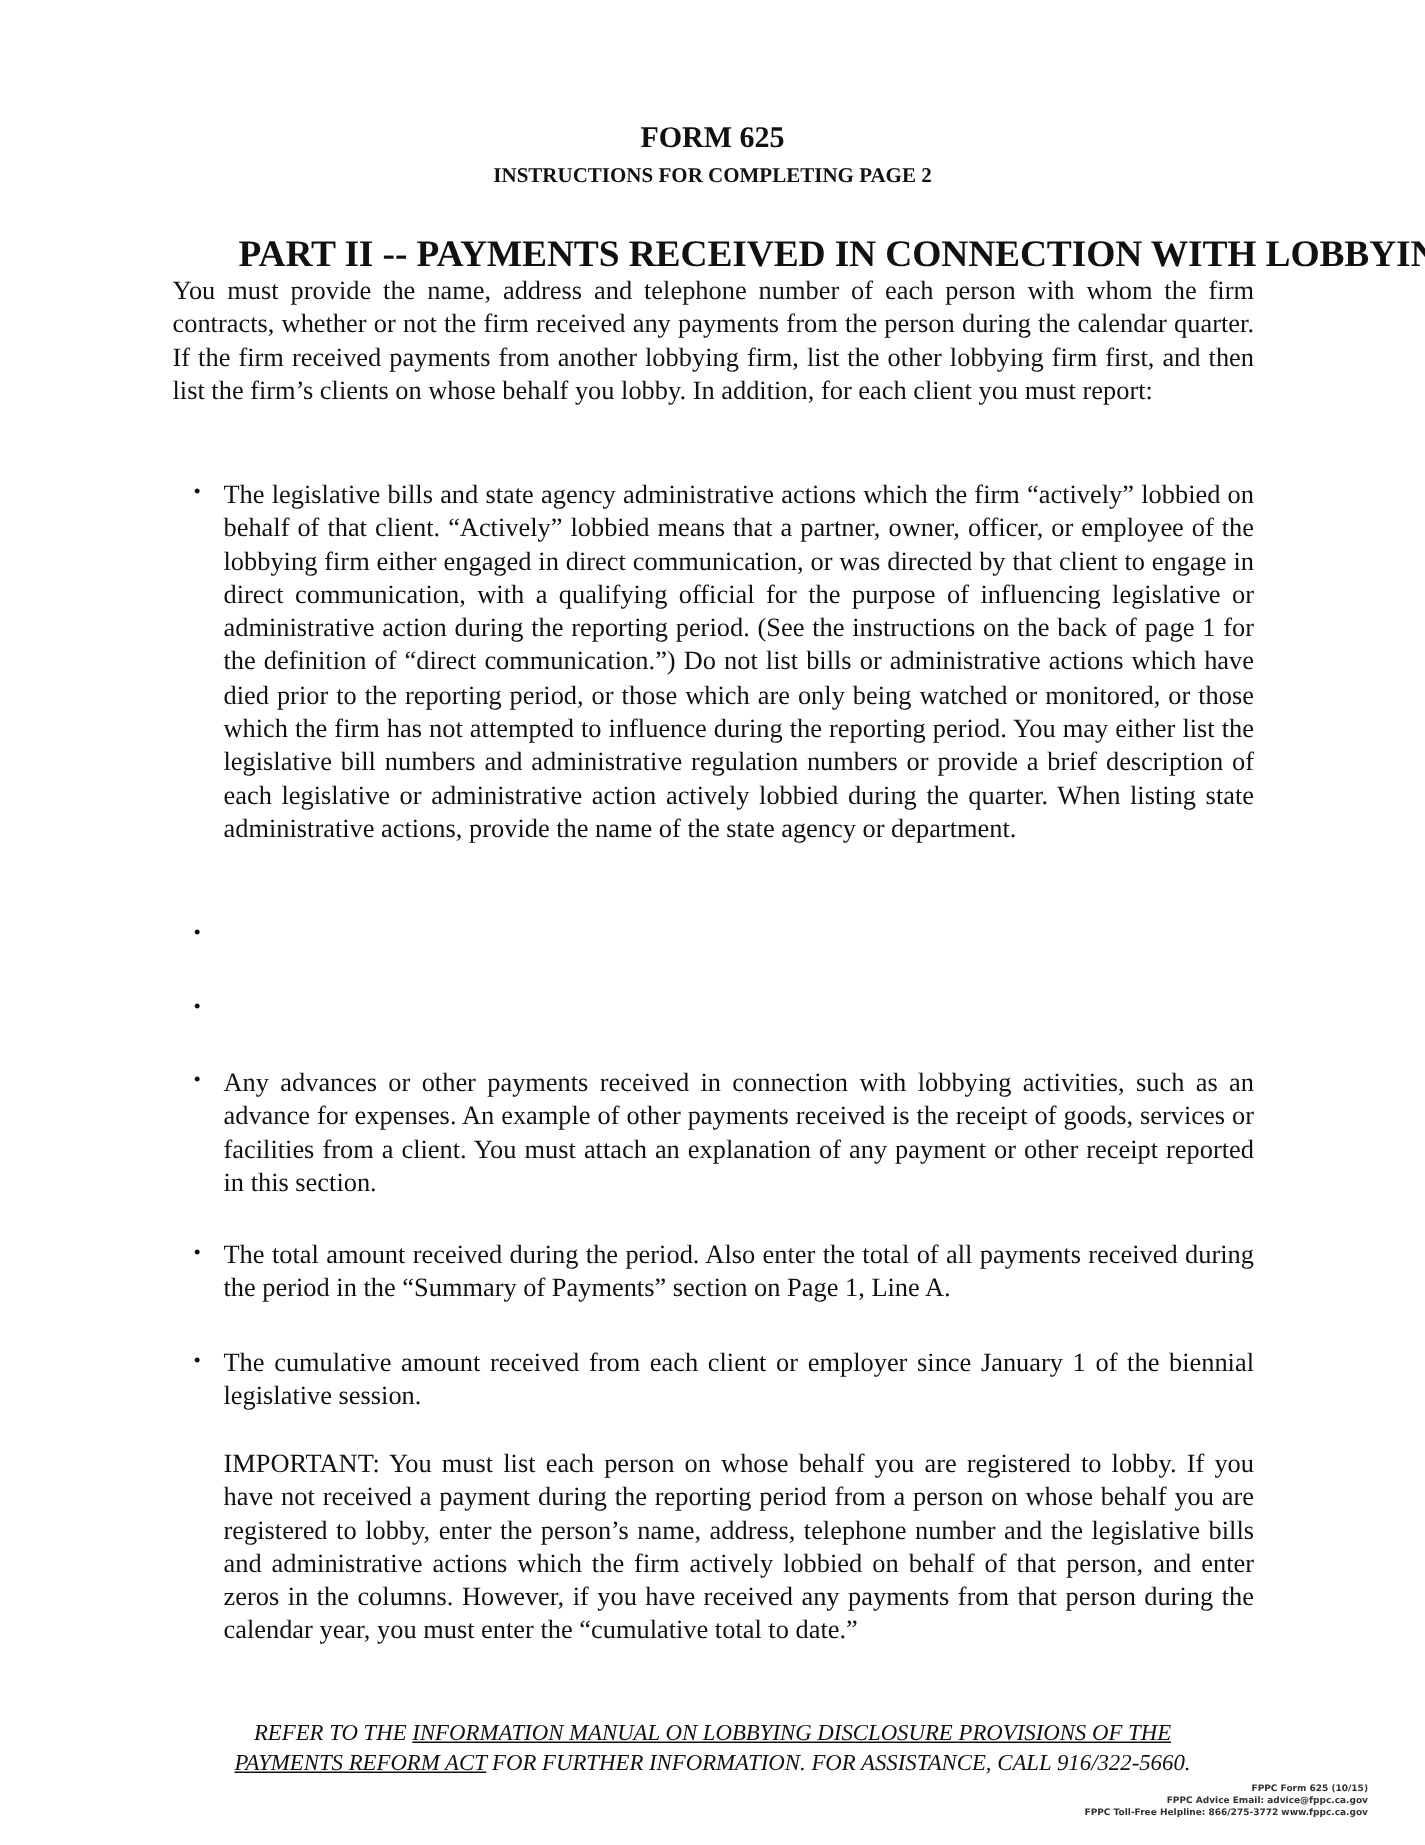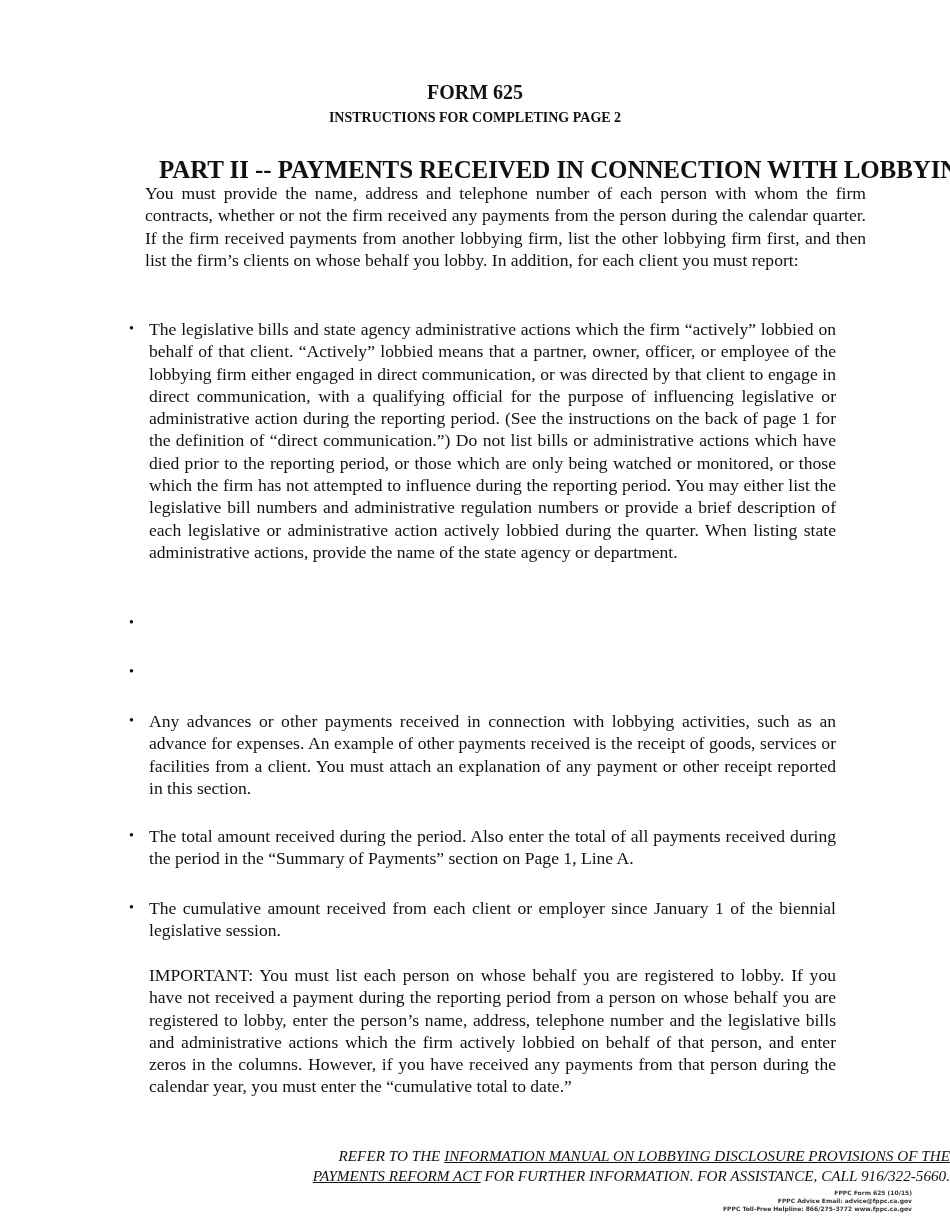--- a/index.html
+++ b/index.html
@@ -5,32 +5,32 @@
     html, body { margin: 0; padding: 0; background: #ffffff; }
     body { width: 950px; height: 1230px; position: relative; overflow: hidden; color: #111111;
            font-family: "Liberation Serif", "DejaVu Serif", serif; }
     .title { position: absolute; left: 0; width: 950px; text-align: center; font-weight: bold; }
     .t1 { top: 80px; font-size: 20px; line-height: 24px; }
     .t2 { top: 107px; font-size: 14px; line-height: 22px; }
     .part-head { position: absolute; left: 115px; width: 721px; top: 159px; font-weight: bold;
                  font-size: 25px; line-height: 22px; text-align: justify; letter-spacing: -0.1px; white-space: nowrap; margin-left: 44px; }
     .para { position: absolute; left: 115px; width: 721px; font-size: 17.6px; line-height: 22.3px;
             text-align: justify; }
-    .intro { top: 182px; margin-left: 30px; }
+    .intro { top: 182px; }
     .bullet { position: absolute; left: 149px; width: 687px; font-size: 17.6px; line-height: 22.3px; text-align: justify; }
     .bullet-dot { position: absolute; left: -20px; top: 0; font-size: 14px; }
     .b1 { top: 318px; }
     .b2 { top: 612px; }
     .b3 { top: 661px; white-space: nowrap; letter-spacing: -0.15px; }
     .b4 { top: 710px; }
     .b5 { top: 825px; }
     .b6 { top: 897px; }
     .important { position: absolute; left: 149px; width: 687px; top: 964px; font-size: 17.6px; line-height: 22.3px; text-align: justify; }
     .important b { font-weight: normal; }
-    .footer-note { position: absolute; left: 0; width: 950px; top: 1146px; text-align: right;
+    .footer-note { position: absolute; left: 0; width: 950px; top: 1146px; text-align: center;
                    font-style: italic; font-size: 15.2px; line-height: 19.5px; }
     .footer-note u { text-decoration: underline; }
     .fppc { position: absolute; right: 38px; top: 1189px; text-align: right;
             font-family: "DejaVu Sans", "Liberation Sans", sans-serif; font-weight: bold;
             font-size: 6px; line-height: 8px; color: #333333; }
   </style>
 </head>
 <body>
 
 <div>

